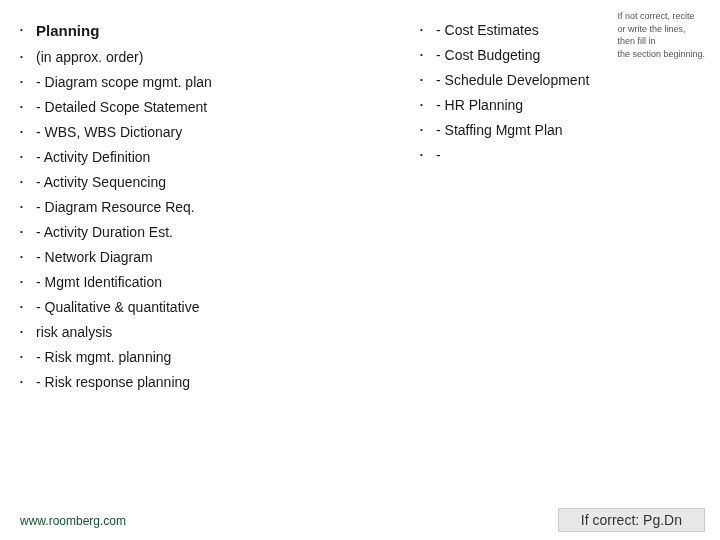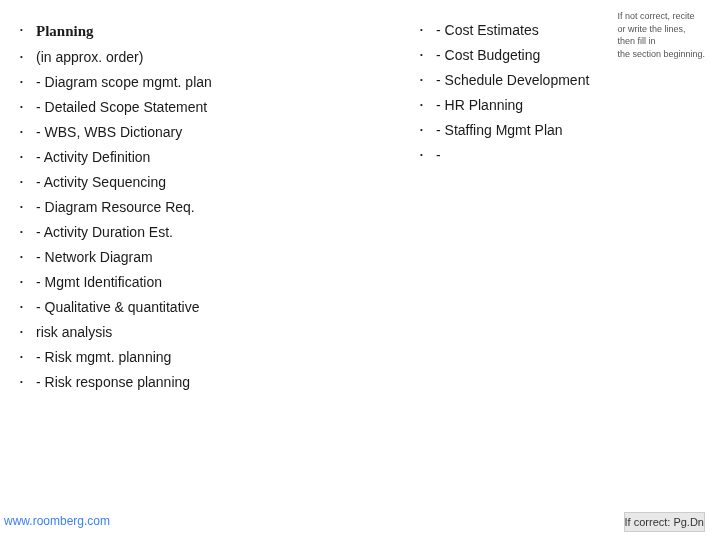--- a/index.html
+++ b/index.html
@@ -56,50 +56,49 @@
       color: #1a1a1a;
     }
 
     .bullet-text {
       flex: 1;
     }
 
     .planning-title {
       font-weight: bold;
       font-size: 15px;
-      font-family: Liberation Serif, serif;
     }
 
     .top-right-note {
       position: absolute;
       top: 10px;
       right: 15px;
       font-size: 9px;
       color: #555;
       text-align: left;
       line-height: 1.4;
       max-width: 120px;
     }
 
     .bottom-left {
       position: absolute;
       bottom: 12px;
-      left: 4px;
+      left: 20px;
       font-size: 12px;
-      color: #3b82f6;
+      color: #14532d;
     }
 
     .bottom-right {
       position: absolute;
       bottom: 8px;
       right: 15px;
       background: #e8e8e8;
       border: 1px solid #ccc;
-      padding: 3px 0;
-      font-size: 11px;
+      padding: 3px 22px;
+      font-size: 14px;
       color: #333;
     }
   </style>
 </head>
 <body>
 
 <div class="top-right-note">
   <span>If not correct, recite</span><br>
   <span>or write the lines,</span><br>
   <span>then fill in</span><br>

